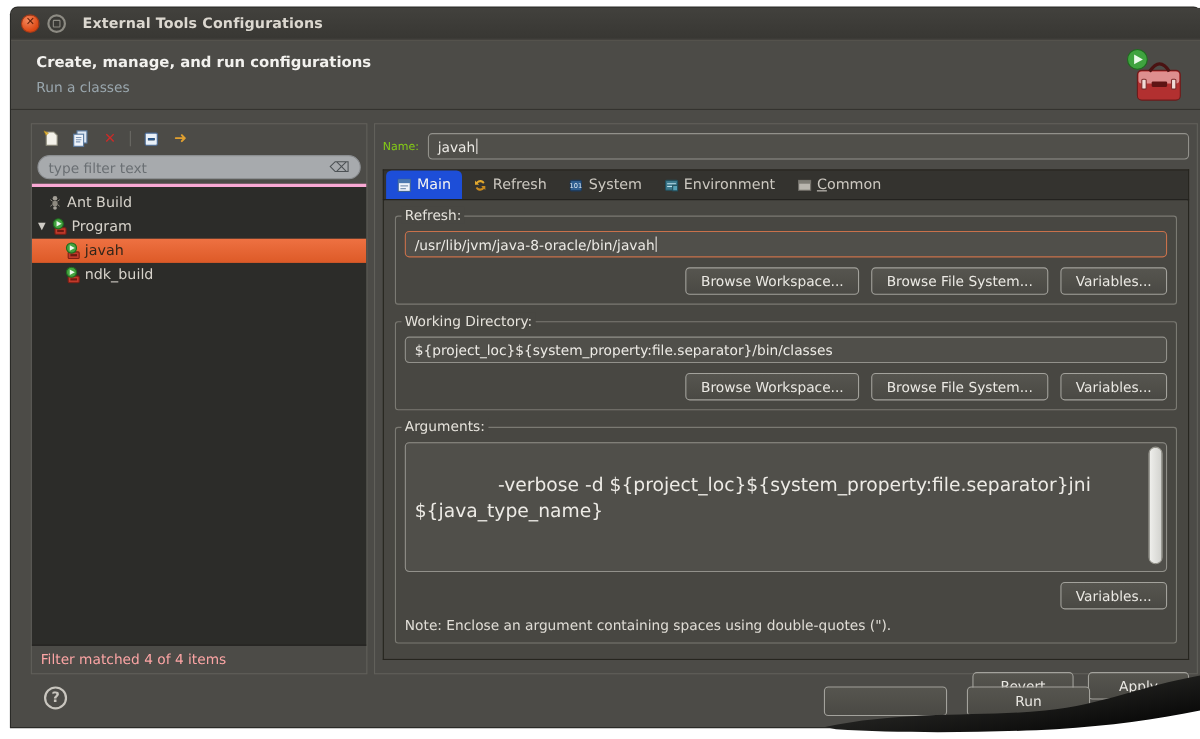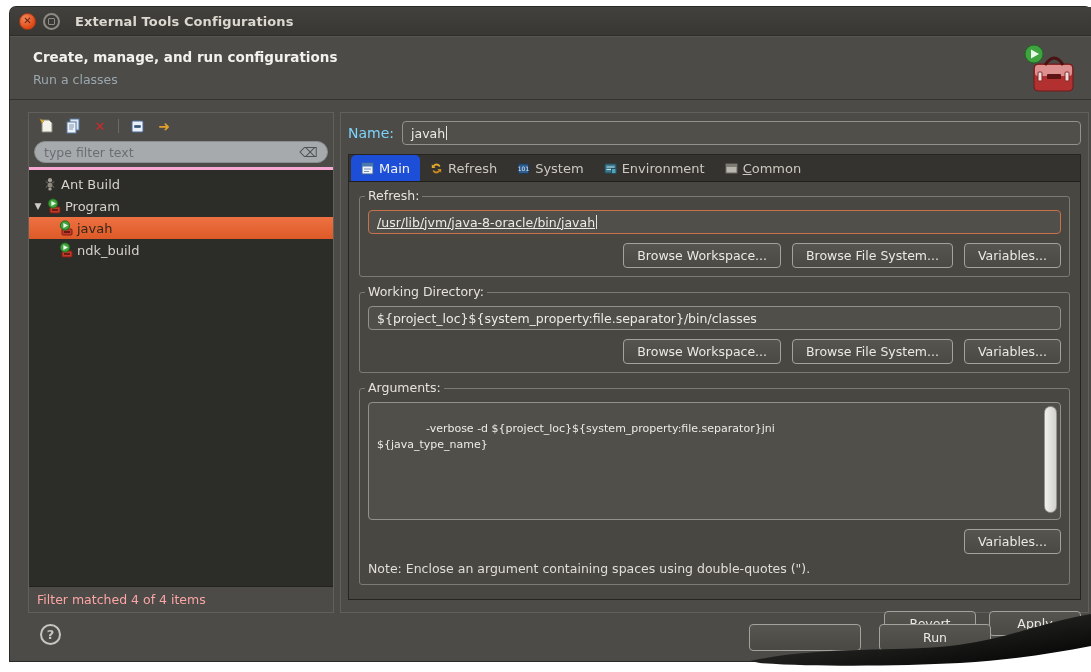--- a/index.html
+++ b/index.html
@@ -57,25 +57,25 @@
   .tree-row .ticon { width:17px; height:16px; display:flex; align-items:center; justify-content:center; margin-right:3px; }
   .tree-row.selected { background:linear-gradient(#ee7142,#dd5a27); color:#33261a; }
   .ind-1 { padding-left:12px; }
   .ind-0 { padding-left:2px; }
   .ind-2 { padding-left:28px; }
 
   .lp-status { height:25px; display:flex; align-items:center; padding:0 8px; color:#fca5a5; font-size:12.5px;text-align:center; }
 
   
   .name-row { display:flex; align-items:center; gap:8px; }
-  .name-row .lbl { color:#7dd3fc; font-size:14px; }
+  .name-row .lbl { color:#84cc16; font-size:10px; }
   .field { display:flex; align-items:center; height:24px; background:#504f4a; border:1px solid #92918b;
            border-radius:4px; padding:0 8px; color:#edebe6; font-size:12.5px; overflow:hidden; white-space:nowrap; }
   .field.grow { flex:1; }
-  .field.focused { border-color:#c9714b;text-decoration:underline; }
+  .field.focused { border-color:#c9714b; }
   .caret { width:1px; height:14px; background:#e5e3de; margin-left:1px; flex:none; }
 
   
   .tabstrip { margin-top:9px; height:27px; background:#34332f; border:1px solid #26251f; border-bottom:none;
               display:flex; align-items:flex-end; padding:0 2px; }
   .tab { height:26px; display:flex; align-items:center; gap:5px; padding:0 10px; color:#ccc8c0;
          font-size:13px; border-radius:5px 5px 0 0; }
   .tab.selected { background:#1d4ed8; color:#f5f4f1; }
   .tab .u { text-decoration:underline; }
   .tab svg { flex:none; }
@@ -85,21 +85,21 @@
               padding:14px 10px 8px 10px; }
   .group { position:relative; border:1px solid #7b7a73; border-radius:3px; padding:13px 8px 8px 8px; margin-bottom:15px; }
   .group-label { position:absolute; top:-9px; left:5px; background:#484742; padding:0 3px;
                  font-size:12.5px; color:#e6e3dc; }
   .btn-row { display:flex; justify-content:flex-end; gap:11px; margin-top:9px; }
   .btn { display:inline-flex; align-items:center; justify-content:center; height:25px; padding:0 13px;
          background:linear-gradient(#56554f,#4a4944); border:1px solid #a3a29c; border-radius:4px;
          color:#ebe9e4; font-size:12.5px; font-family:inherit; }
 
   .args { position:relative; height:118px; background:#504f4a; border:1px solid #92918b; border-radius:4px;
-          padding:3px 20px 3px 8px; color:#edebe6; font-size:11px; line-height:1.4; white-space:pre-wrap; overflow:hidden; }
+          padding:3px 20px 3px 8px; color:#edebe6; font-size:17px; line-height:1.4; white-space:pre-wrap; overflow:hidden; }
   .scroll-thumb { position:absolute; top:3px; right:3px; width:13px; height:107px;
                   background:linear-gradient(90deg,#efefec,#d2d2ce); border:1px solid #97968e; border-radius:7px; }
   .note { margin-top:7px; color:#e0ddd6; font-size:12.5px; }
 
   .apply-row { display:flex; justify-content:flex-end; gap:13px; margin-top:11px; }
   .btn.wide { min-width:92px; }
 
   
   .footer-help { position:absolute; left:30px; bottom:16px; width:21px; height:21px; border-radius:50%;
                  border:2px solid #c9c6bf; color:#c9c6bf; font-size:13px; font-weight:bold;

